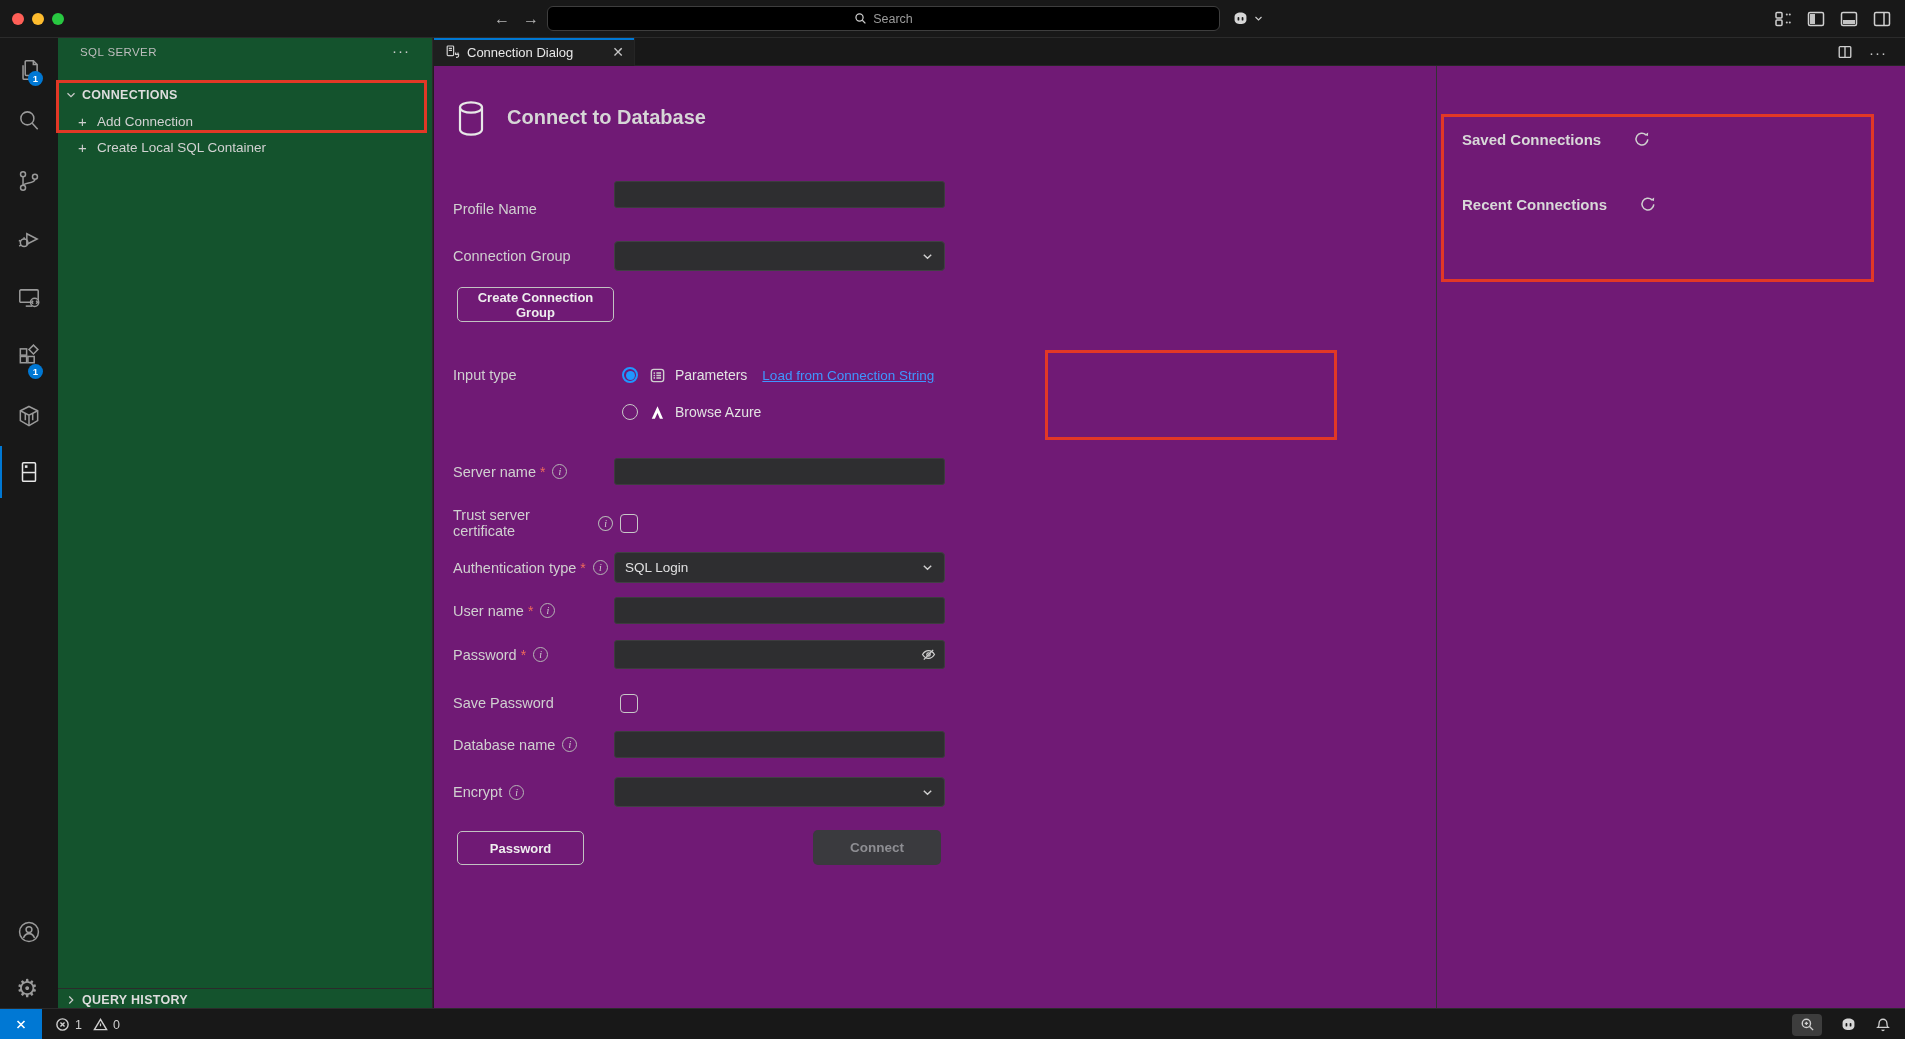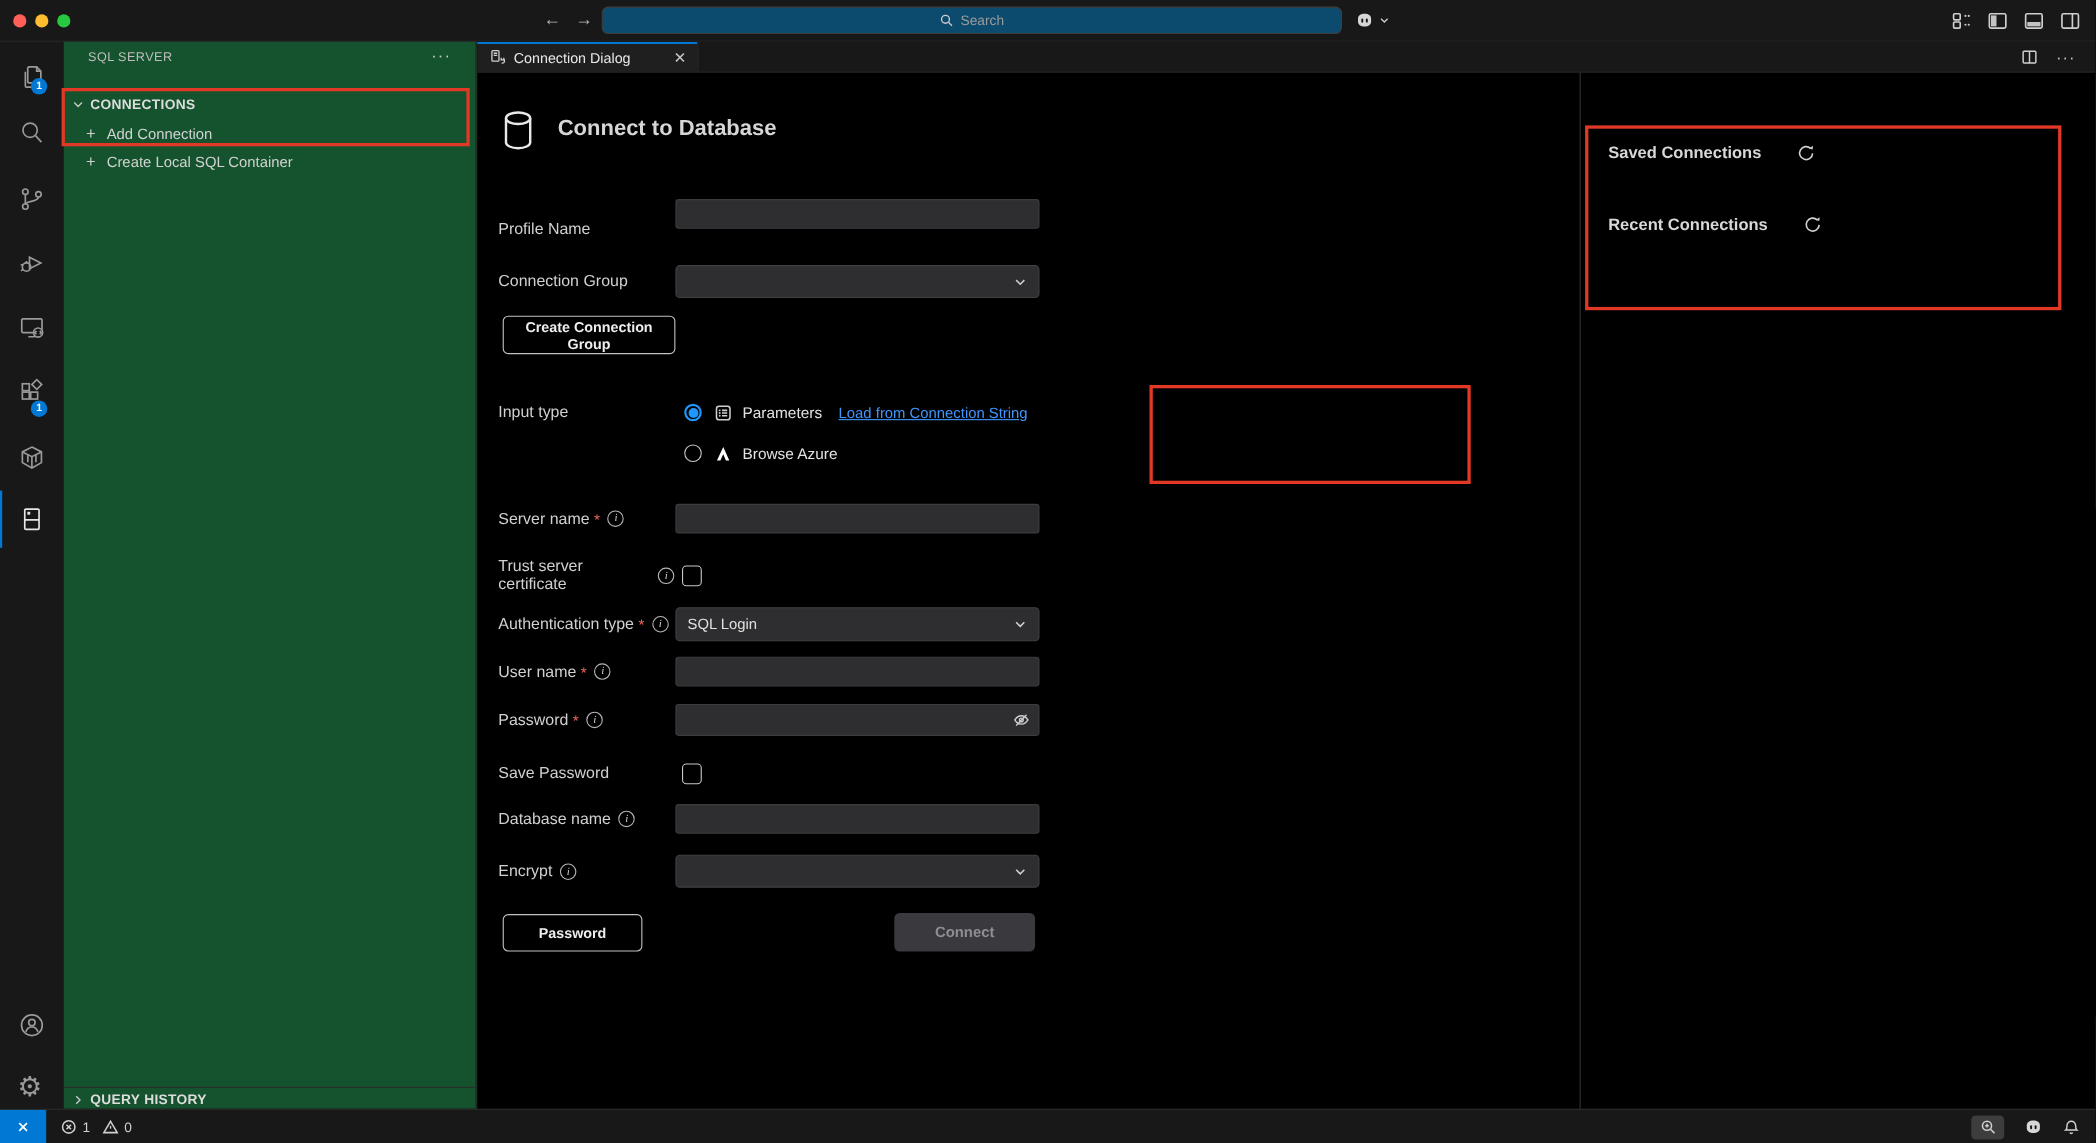--- a/index.html
+++ b/index.html
@@ -5,21 +5,21 @@
   * { margin:0; padding:0; box-sizing:border-box; }
   html,body { background:#111; }
   body { font-family:"Liberation Sans","DejaVu Sans",sans-serif; }
   #app { position:relative; width:1905px; height:1039px; background:#1f1f1f; overflow:hidden; color:#cccccc; }
 
   
   .titlebar { position:absolute; left:0; top:0; width:1905px; height:38px; background:#181818; border-bottom:1px solid #2b2b2b; }
   .lights { position:absolute; left:12px; top:13px; display:flex; gap:8px; }
   .light { width:12px; height:12px; border-radius:50%; }
   .nav-arrows { position:absolute; left:494px; top:0; height:38px; display:flex; gap:13px; align-items:center; color:#b6b6b6; font-size:16px; }
-  .searchbox { position:absolute; left:547px; top:6px; width:673px; height:25px; background:#0c4a6e; border:1px solid #3e3e3e; border-radius:6px; display:flex; align-items:center; justify-content:center; gap:6px; color:#9b9b9b; font-size:12.5px; }
+  .searchbox { position:absolute; left:547px; top:6px; width:673px; height:25px; background:#000000; border:1px solid #3e3e3e; border-radius:6px; display:flex; align-items:center; justify-content:center; gap:6px; color:#9b9b9b; font-size:12.5px; }
   .titlebar-copilot { position:absolute; left:1231px; top:9px; display:flex; align-items:center; gap:4px; }
   .layout-icons { position:absolute; right:13px; top:9px; display:flex; gap:13px; }
   .ticon { width:20px; height:20px; }
 
   
   .activitybar { position:absolute; left:0; top:38px; width:58px; height:970px; background:#181818; }
   .ai { position:absolute; left:16px; width:26px; height:26px; }
   .ai svg { width:26px; height:26px; stroke:#9a9a9a; fill:none; stroke-width:1.4; }
   .ai.active svg { stroke:#e7e7e7; }
   .abadge { position:absolute; width:15px; height:15px; border-radius:50%; background:#0078d4; color:#fff; font-size:9.5px; font-weight:bold; display:flex; align-items:center; justify-content:center; left:28px; }
@@ -31,21 +31,21 @@
   .sb-header { position:absolute; left:0; top:0; width:100%; height:28px; display:flex; align-items:center; padding-left:22px; }
   .sb-title { font-size:11.5px; letter-spacing:.4px; color:#bdbdbd; }
   .sb-more { position:absolute; right:22px; top:4px; color:#cccccc; font-size:15px; letter-spacing:1px; }
   .sb-section { position:absolute; left:6px; display:flex; align-items:center; gap:4px; font-size:12.5px; font-weight:bold; color:#dddddd; letter-spacing:.3px; }
   .sb-item { position:absolute; left:17px; display:flex; align-items:center; gap:7px; font-size:13.5px; color:#d2d2d2; }
   .plus { font-size:15px; color:#cfcfcf; width:15px; text-align:center; }
   .chev { width:14px; height:14px; stroke:#cccccc; fill:none; stroke-width:1.4; }
   .qh { top:950px; width:100%; left:0; padding-left:6px; border-top:1px solid #2b2b2b; height:20px; padding-top:3px; }
 
   
-  .editor { position:absolute; left:434px; top:38px; width:1471px; height:970px; background:#000000; }
+  .editor { position:absolute; left:434px; top:38px; width:1471px; height:970px; background:#701a75; }
   .tabbar { position:absolute; left:0; top:0; width:100%; height:28px; background:#181818; border-bottom:1px solid #252525; }
   .tab { position:absolute; left:0; top:0; height:28px; width:201px; background:#1f1f1f; border-right:1px solid #252525; box-shadow:inset 0 2px 0 #0078d4; display:flex; align-items:center; gap:7px; padding:0 10px; }
   .tab-label { font-size:13px; color:#e8e8e8; white-space:nowrap; }
   .tab-close { margin-left:auto; color:#c5c5c5; font-size:14px; }
   .tab-actions { position:absolute; right:18px; top:0; height:28px; display:flex; align-items:center; gap:16px; color:#c5c5c5; }
   .econtent { position:absolute; left:0; top:28px; width:100%; height:942px; }
 
   
   .rail { position:absolute; left:1002px; top:0; right:0; bottom:0; border-left:1px solid #333333; }
   .rail-row { position:absolute; display:flex; align-items:center; }

